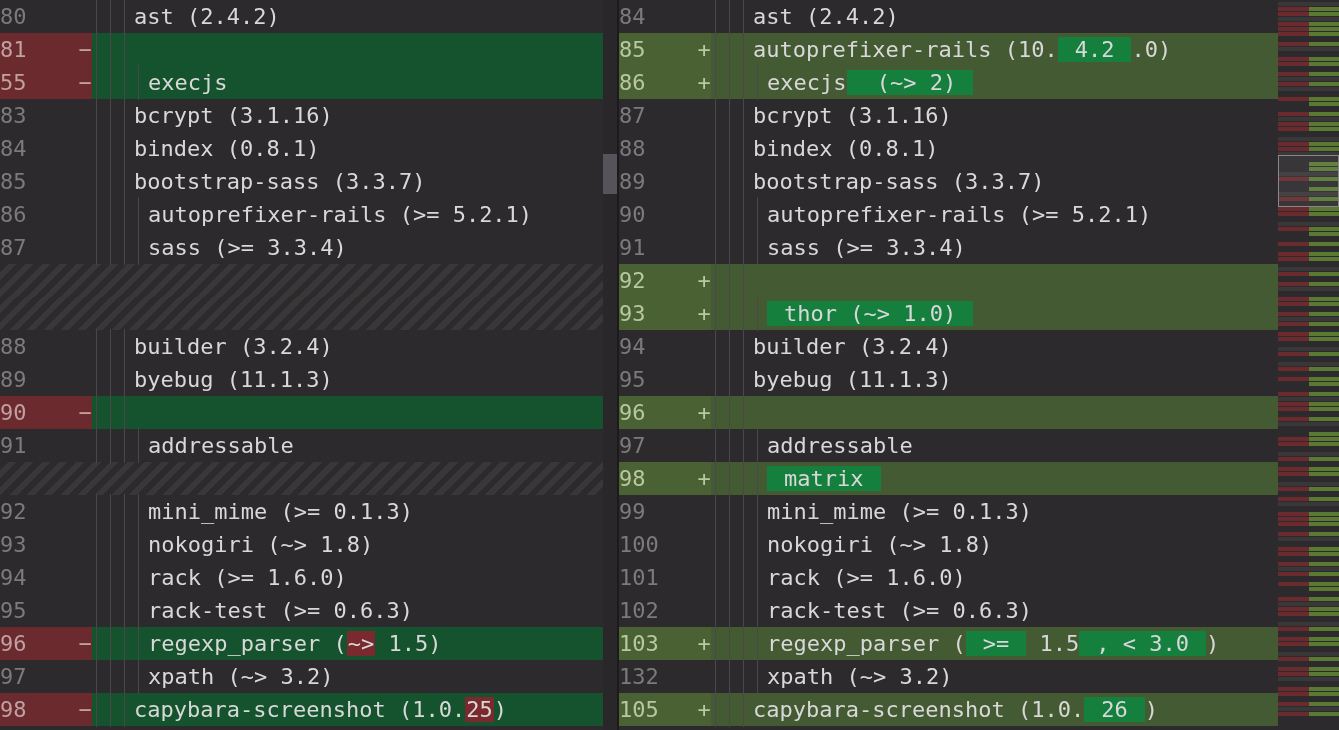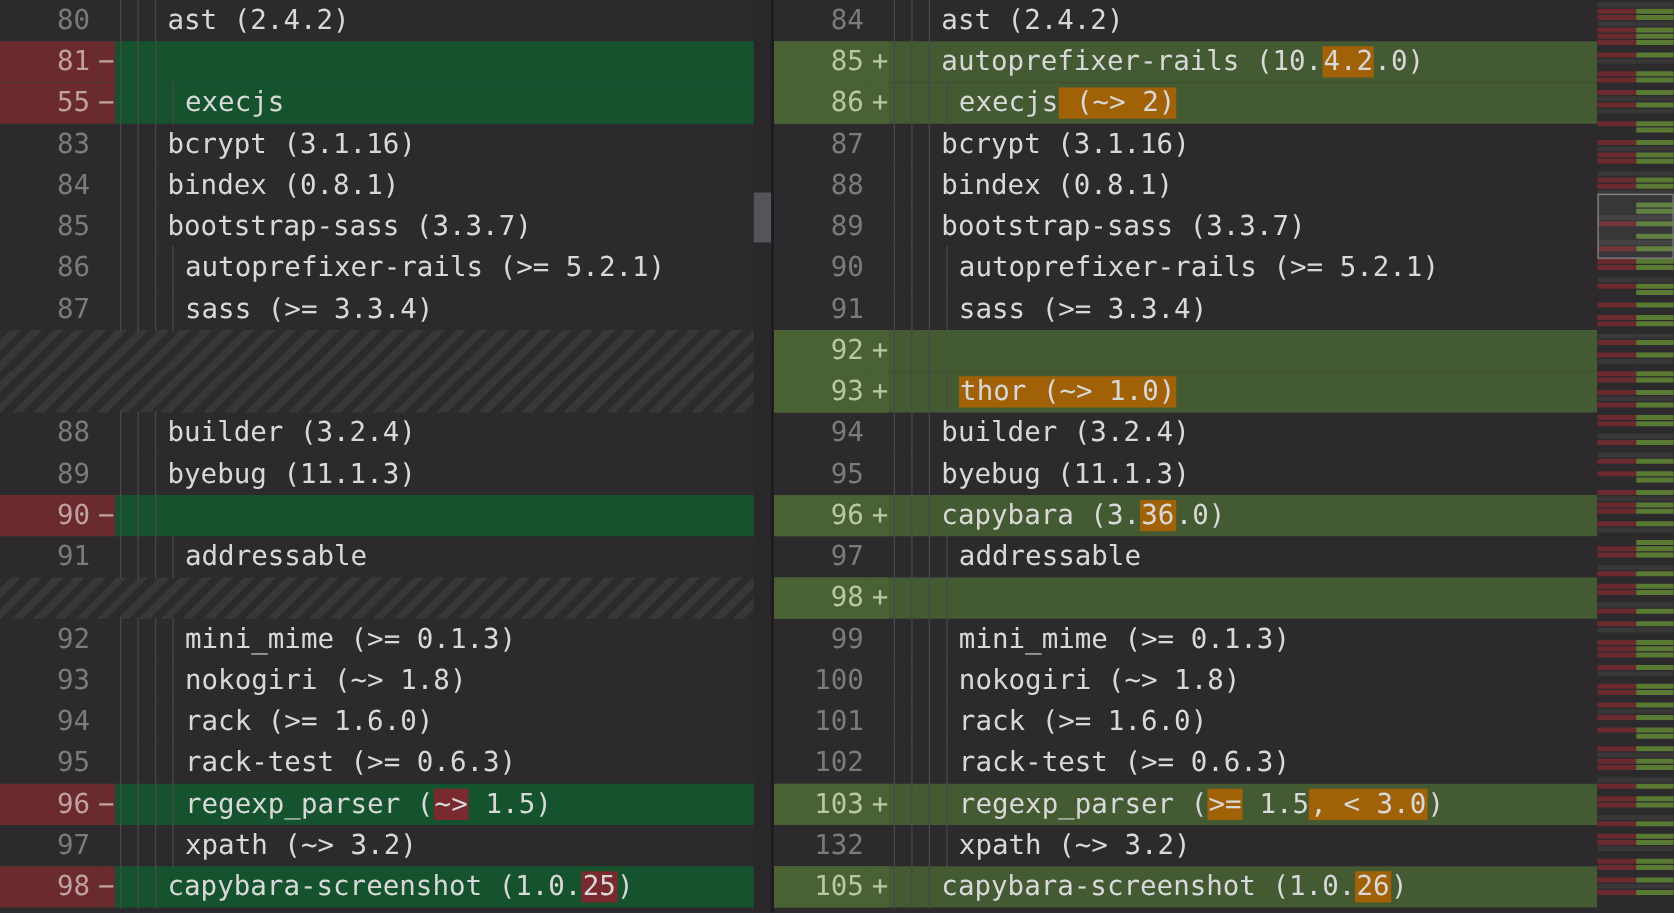--- a/index.html
+++ b/index.html
@@ -2,32 +2,32 @@
 <html><head>
 <meta charset="utf-8">
 <style>
   html,body{margin:0;padding:0;background:#2d2a2e;color:#c0c0c0;font-family:'Consolas','Menlo',monospace;font-size:22px;line-height:33px;overflow:hidden}
   .diff-container{display:flex;width:1339px;height:730px}
   .pane{display:flex;flex-direction:column;overflow:hidden}
   .pane.left{width:618px;border-right:2px solid #1c1a1d}
   .pane.right{width:660px}
   .minimap{width:61px;background:#2d2a2e;position:relative;padding-top:2px}
   .row{display:flex;height:33px;white-space:pre}
-  .gutter{width:72px;text-align:right;padding-right:6px;color:#7b7b7b;flex-shrink:0;user-select:none}
+  .gutter{width:72px;padding-right:6px;color:#7b7b7b;flex-shrink:0;user-select:none}
   .marker{width:14px;text-align:center;color:#7b7b7b;flex-shrink:0}
   .guide{display:inline-block;width:14px;flex-shrink:0;position:relative}
   .guide::before{content:"";position:absolute;left:4px;top:-1px;bottom:-1px;border-left:1px solid #4a474b}
   .code{flex:1;color:#d8d8d8;overflow:hidden}
   .row.del{background:#14532d}
   .row.del .gutter,.row.del .marker{background:#6a2a2e;color:#c0a0a0}
   .row.add{background:#445a33}
   .row.add .gutter,.row.add .marker{background:#4a6233;color:#b8c8a0}
   .row.hatch{background:repeating-linear-gradient(135deg,#2d2a2e 0 6px,#3a3739 6px 12px)}
   .hl-del{background:#7a2a2e;padding:0 1px}
-  .hl-add{background:#a16207;padding:0 1px}
+  .hl-add{background:#15803d;padding:0 17px}
   .scrollbar-v{position:absolute;right:0;top:0;bottom:0;width:14px;background:#2a272b}
   .scroll-thumb{position:absolute;right:0;width:14px;background:#56535a}
   .mm-row{display:flex;height:4px;margin-bottom:1px}
   .mm-row span{flex:1;height:4px}
   .mm-red{background:#6a2a2e}
   .mm-green{background:#5a7a33}
   .mm-none{background:transparent}
   .mm-grey{background:#3a3739}
   .mm-view{position:absolute;left:0;right:0;border:1px solid #888;background:rgba(200,200,200,0.08);height:50px}
 </style>
@@ -68,23 +68,23 @@
       <div class="row add"><span class="gutter">86</span><span class="marker">+</span><span class="guide"></span><span class="guide"></span><span class="guide"></span><span class="guide"></span><span class="code"><span>execjs</span><span class="hl-add"> (~&gt; 2)</span></span></div>
       <div class="row "><span class="gutter">87</span><span class="marker"></span><span class="guide"></span><span class="guide"></span><span class="guide"></span><span class="code"><span>bcrypt (3.1.16)</span></span></div>
       <div class="row "><span class="gutter">88</span><span class="marker"></span><span class="guide"></span><span class="guide"></span><span class="guide"></span><span class="code"><span>bindex (0.8.1)</span></span></div>
       <div class="row "><span class="gutter">89</span><span class="marker"></span><span class="guide"></span><span class="guide"></span><span class="guide"></span><span class="code"><span>bootstrap-sass (3.3.7)</span></span></div>
       <div class="row "><span class="gutter">90</span><span class="marker"></span><span class="guide"></span><span class="guide"></span><span class="guide"></span><span class="guide"></span><span class="code"><span>autoprefixer-rails (&gt;= 5.2.1)</span></span></div>
       <div class="row "><span class="gutter">91</span><span class="marker"></span><span class="guide"></span><span class="guide"></span><span class="guide"></span><span class="guide"></span><span class="code"><span>sass (&gt;= 3.3.4)</span></span></div>
       <div class="row add"><span class="gutter">92</span><span class="marker">+</span><span class="guide"></span><span class="guide"></span><span class="guide"></span></div>
       <div class="row add"><span class="gutter">93</span><span class="marker">+</span><span class="guide"></span><span class="guide"></span><span class="guide"></span><span class="guide"></span><span class="code"><span class="hl-add">thor (~&gt; 1.0)</span></span></div>
       <div class="row "><span class="gutter">94</span><span class="marker"></span><span class="guide"></span><span class="guide"></span><span class="guide"></span><span class="code"><span>builder (3.2.4)</span></span></div>
       <div class="row "><span class="gutter">95</span><span class="marker"></span><span class="guide"></span><span class="guide"></span><span class="guide"></span><span class="code"><span>byebug (11.1.3)</span></span></div>
-      <div class="row add"><span class="gutter">96</span><span class="marker">+</span><span class="guide"></span><span class="guide"></span><span class="guide"></span><span class="code"><span>capybara (3.</span><span class="hl-add">36</span><span>.0)</span></span></div>
+      <div class="row add"><span class="gutter">96</span><span class="marker">+</span><span class="guide"></span><span class="guide"></span><span class="guide"></span></div>
       <div class="row "><span class="gutter">97</span><span class="marker"></span><span class="guide"></span><span class="guide"></span><span class="guide"></span><span class="guide"></span><span class="code"><span>addressable</span></span></div>
-      <div class="row add"><span class="gutter">98</span><span class="marker">+</span><span class="guide"></span><span class="guide"></span><span class="guide"></span><span class="guide"></span></div>
+      <div class="row add"><span class="gutter">98</span><span class="marker">+</span><span class="guide"></span><span class="guide"></span><span class="guide"></span><span class="guide"></span><span class="code"><span class="hl-add">matrix</span></span></div>
       <div class="row "><span class="gutter">99</span><span class="marker"></span><span class="guide"></span><span class="guide"></span><span class="guide"></span><span class="guide"></span><span class="code"><span>mini_mime (&gt;= 0.1.3)</span></span></div>
       <div class="row "><span class="gutter">100</span><span class="marker"></span><span class="guide"></span><span class="guide"></span><span class="guide"></span><span class="guide"></span><span class="code"><span>nokogiri (~&gt; 1.8)</span></span></div>
       <div class="row "><span class="gutter">101</span><span class="marker"></span><span class="guide"></span><span class="guide"></span><span class="guide"></span><span class="guide"></span><span class="code"><span>rack (&gt;= 1.6.0)</span></span></div>
       <div class="row "><span class="gutter">102</span><span class="marker"></span><span class="guide"></span><span class="guide"></span><span class="guide"></span><span class="guide"></span><span class="code"><span>rack-test (&gt;= 0.6.3)</span></span></div>
       <div class="row add"><span class="gutter">103</span><span class="marker">+</span><span class="guide"></span><span class="guide"></span><span class="guide"></span><span class="guide"></span><span class="code"><span>regexp_parser (</span><span class="hl-add">&gt;=</span><span> 1.5</span><span class="hl-add">, &lt; 3.0</span><span>)</span></span></div>
       <div class="row "><span class="gutter">132</span><span class="marker"></span><span class="guide"></span><span class="guide"></span><span class="guide"></span><span class="guide"></span><span class="code"><span>xpath (~&gt; 3.2)</span></span></div>
       <div class="row add"><span class="gutter">105</span><span class="marker">+</span><span class="guide"></span><span class="guide"></span><span class="guide"></span><span class="code"><span>capybara-screenshot (1.0.</span><span class="hl-add">26</span><span>)</span></span></div>
     </div>
   <div class="minimap" id="minimap">
     <div class="mm-view" id="mm-view" style="top: 155px;"></div>

